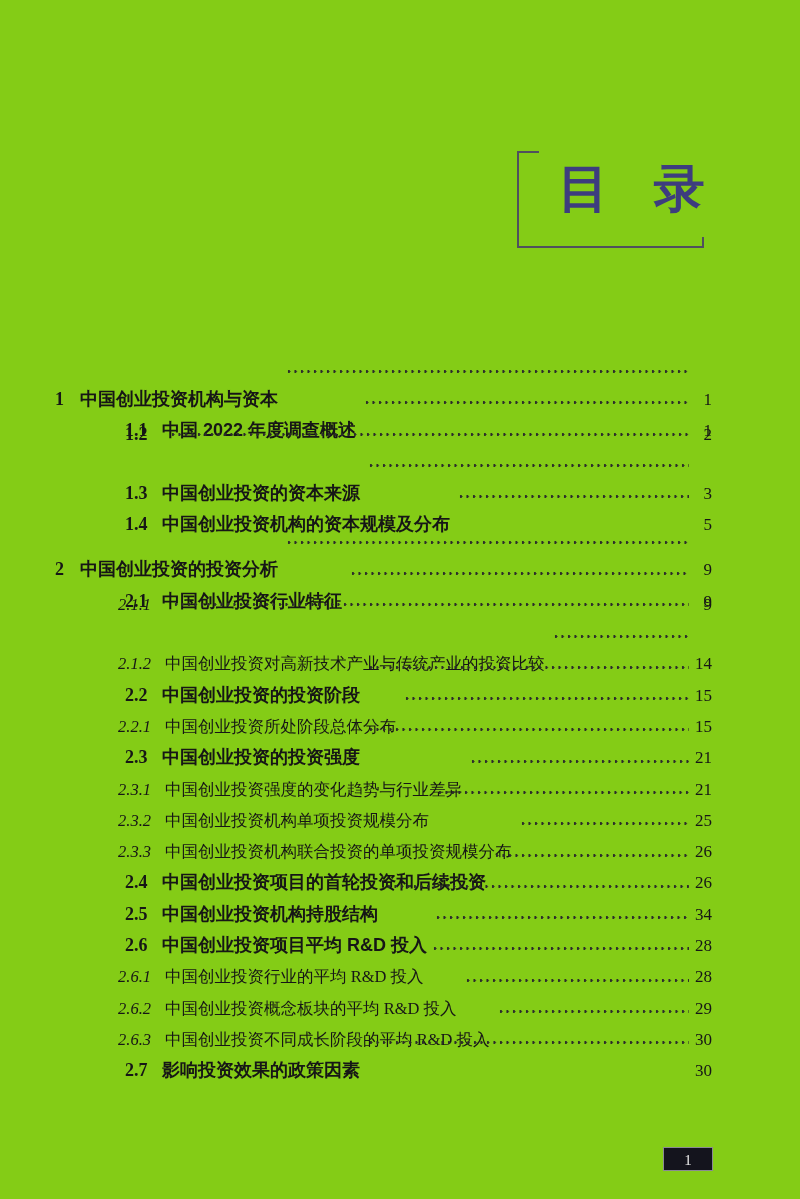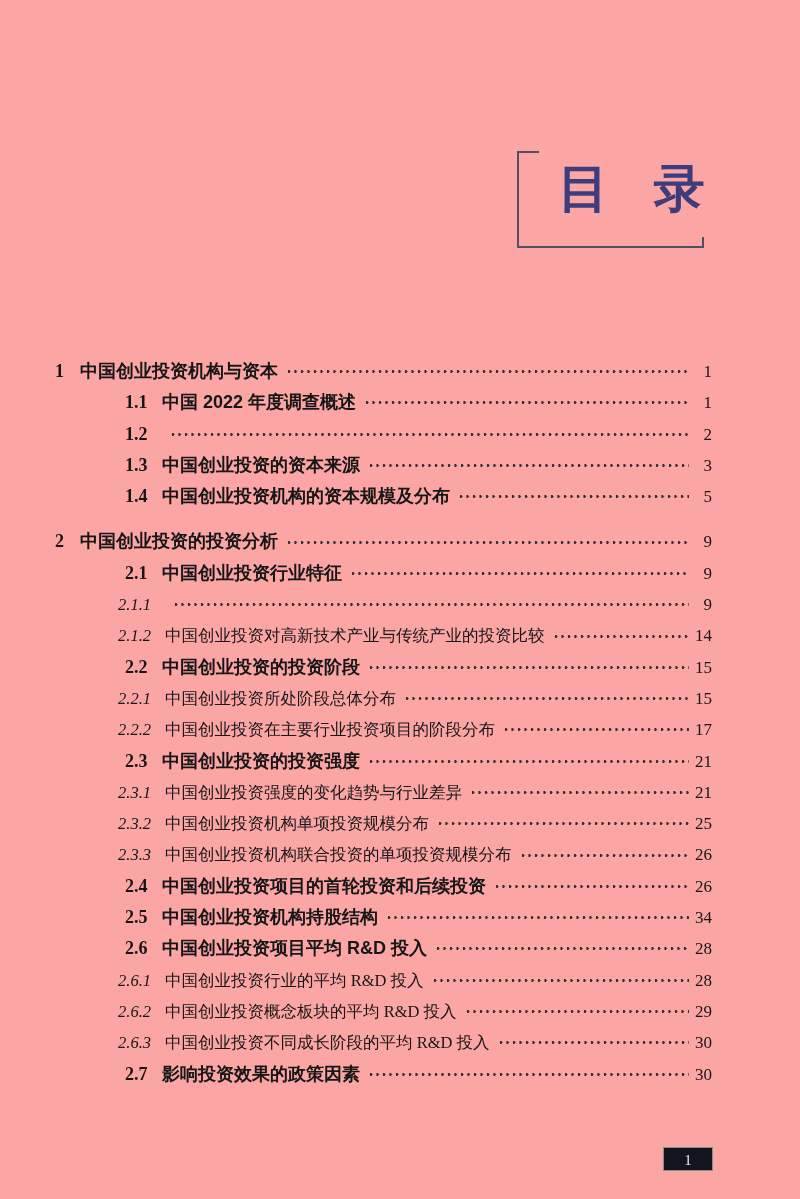--- a/index.html
+++ b/index.html
@@ -4,21 +4,21 @@
 <style>
   html,body{margin:0;padding:0;}
   body{
     width:800px;height:1199px;
     background:#fcfcfa;
     position:relative;
     font-family:"Liberation Sans",sans-serif;
     color:#161616;
     overflow:hidden;
   }
-  .page{position:absolute;inset:0;background:#fca5a5;}
+  .page{position:absolute;inset:0;background:#84cc16;}
 
   
   .toc-frame{
     position:absolute;left:517px;top:153px;width:185px;height:93px;
     border-left:2px solid #50505e;
     border-bottom:2px solid #50505e;
   }
   .toc-frame::before{ 
     content:"";position:absolute;left:-2px;top:-2px;width:22px;height:0;
     border-top:2px solid #50505e;
@@ -50,21 +50,21 @@
   .row .num{
     font-family:"Liberation Serif",serif;
     flex:0 0 auto;
   }
   .l1 .num{width:25px;}
   .l2{padding-left:26px;}
   .l2 .num{width:37px;margin-left:44px;}
   .l3{padding-left:63px;font-weight:normal;font-size:16.5px;
       font-family:"Liberation Serif",serif;}
   .l3 .num{width:47px;font-style:italic;}
-  .ttl{flex:0 0 auto;}
+  .ttl{flex:0 0 auto;margin-top:28px;}
   .leader{
     flex:1 1 auto;align-self:center;height:3px;
     margin:0 5px 0 9px;
     background-image:radial-gradient(circle at 2px 1.5px,#2b2b2b 1.15px,rgba(0,0,0,0) 1.5px);
     background-size:6.5px 3px;background-repeat:repeat-x;
   }
   .pg{
     flex:0 0 auto;min-width:18px;text-align:right;
     font-family:"Liberation Serif",serif;font-weight:normal;font-size:17px;
   }
@@ -145,26 +145,20 @@
         <span class="ttl">中国创业投资的投资阶段</span>
         <span class="leader"></span>
         <span class="pg">15</span>
       </div>
       <div class="row l3">
         <span class="num">2.2.1</span>
         <span class="ttl">中国创业投资所处阶段总体分布</span>
         <span class="leader"></span>
         <span class="pg">15</span>
       </div>
-      <div class="row l3">
-        <span class="num">2.2.2</span>
-        <span class="ttl">中国创业投资在主要行业投资项目的阶段分布</span>
-        <span class="leader"></span>
-        <span class="pg">17</span>
-      </div>
       <div class="row l2">
         <span class="num">2.3</span>
         <span class="ttl">中国创业投资的投资强度</span>
         <span class="leader"></span>
         <span class="pg">21</span>
       </div>
       <div class="row l3">
         <span class="num">2.3.1</span>
         <span class="ttl">中国创业投资强度的变化趋势与行业差异</span>
         <span class="leader"></span>

